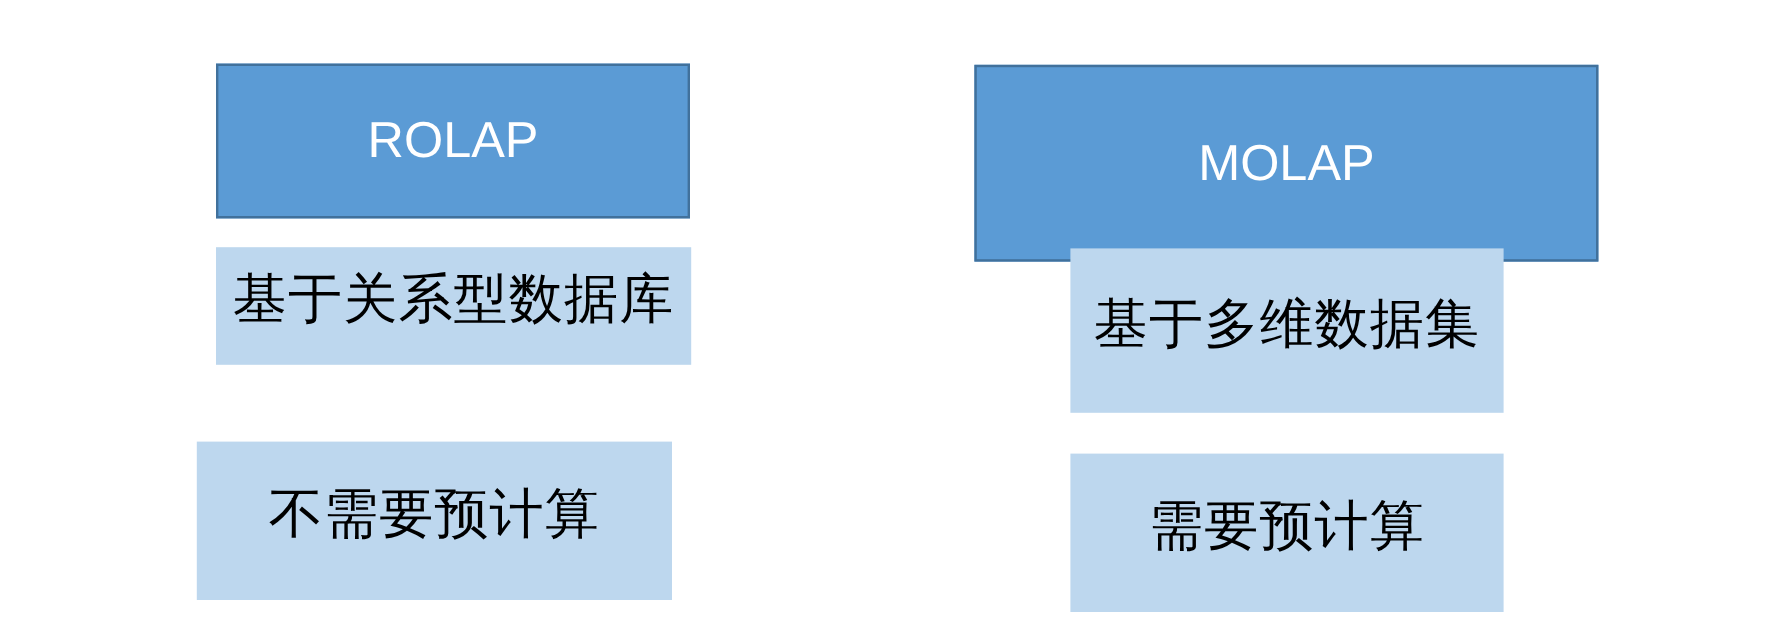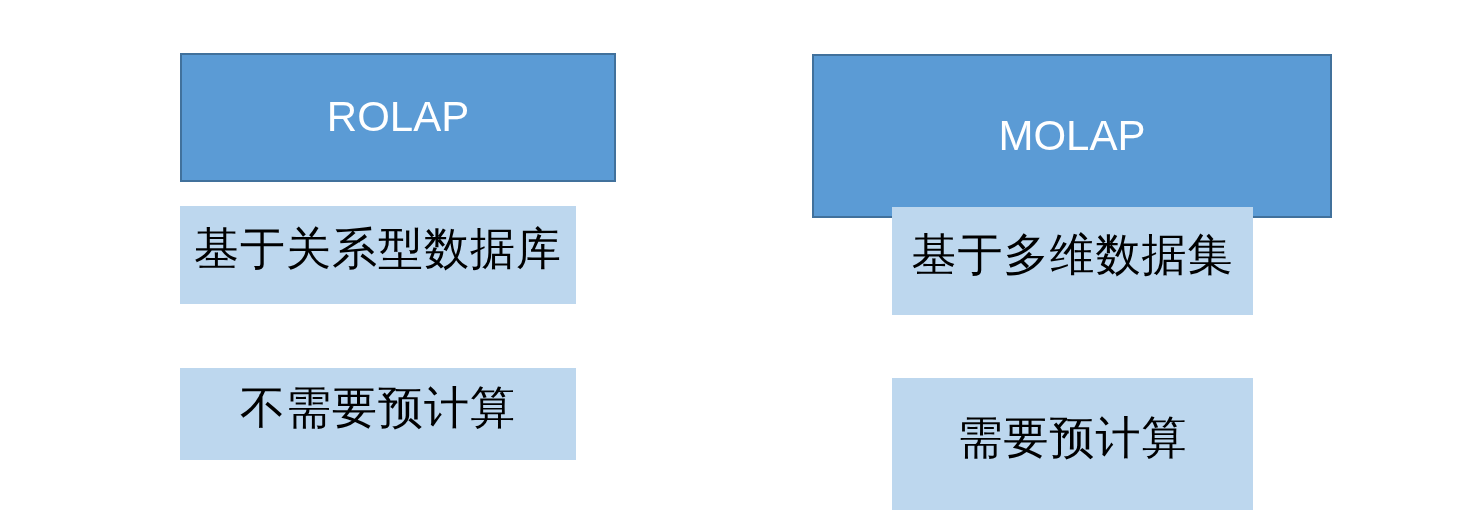--- a/index.html
+++ b/index.html
@@ -37,25 +37,25 @@
     color: var(--cell-text, #000000);
     display: flex;
     align-items: center;
     justify-content: center;
     font-size: 45px;
     letter-spacing: 1px;
     padding-bottom: 12px;
     text-align: center;
     white-space: nowrap;
   }
-  #rolap-header { left: 180px; top: 53px;  width: 436px; height: 129px; }
+  #rolap-header { left: 180px; top: 53px;  width: 395px; height: 129px; }
   #molap-header { left: 812px; top: 54px;  width: 520px; height: 164px; }
   #rolap-cell-1 { left: 180px; top: 206px; width: 396px; height: 98px; }
-  #rolap-cell-2 { left: 180px; top: 368px; width: 396px; height: 92px; }
-  #molap-cell-1 { left: 892px; top: 207px; width: 361px; height: 108px; }
+  #rolap-cell-2 { left: 164px; top: 368px; width: 396px; height: 132px; }
+  #molap-cell-1 { left: 892px; top: 207px; width: 361px; height: 137px; }
   #molap-cell-2 { left: 892px; top: 368px; width: 361px; height: 132px; margin-top: 10px; }
 </style>
 </head>
 <body style="--background: #FFFFFF; --header-fill: #5B9BD5; --header-border: #41719C; --header-text: #FFFFFF; --cell-fill: #BDD7EE; --cell-text: #000000;">
 
 <div class="canvas">
 
   <div class="header-box" id="rolap-header">
     <div>ROLAP</div>
   </div>

